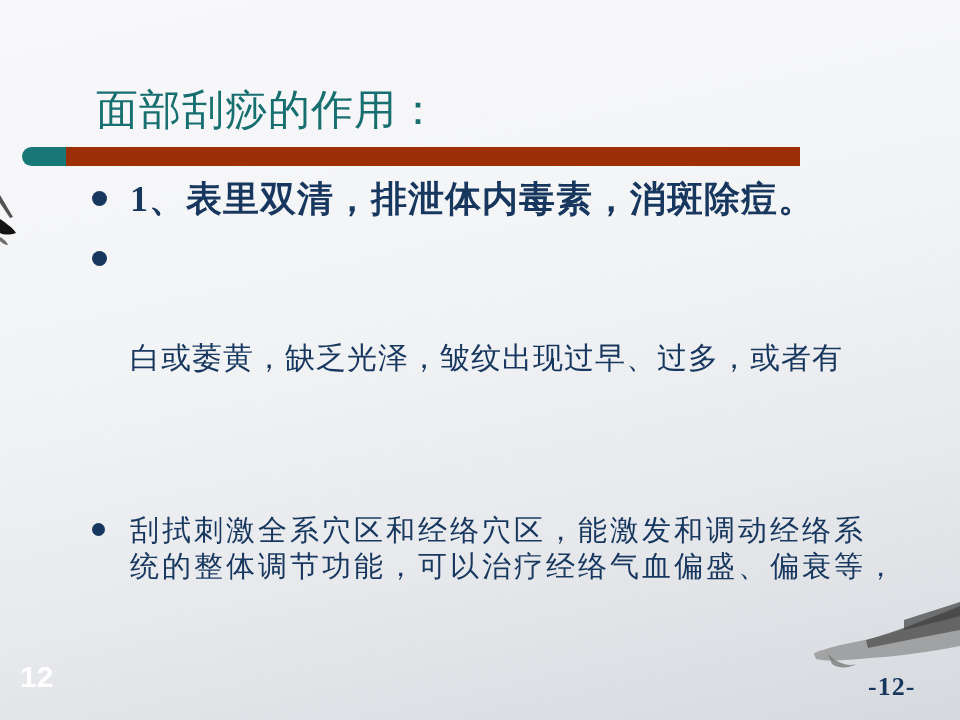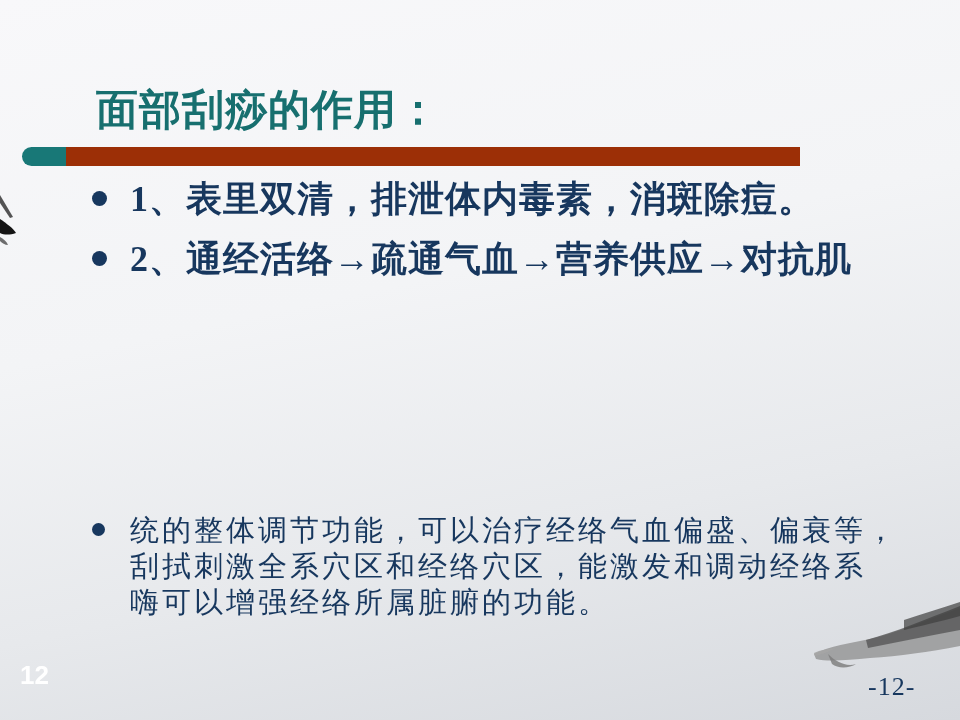--- a/index.html
+++ b/index.html
@@ -7,21 +7,21 @@
     width:960px;height:720px;overflow:hidden;
     font-family:"Liberation Serif","DejaVu Serif",serif;
   }
   .slide{
     position:relative;width:960px;height:720px;overflow:hidden;
     background:linear-gradient(168deg,#f8f8fa 0%,#f3f4f6 40%,#e7e9ec 70%,#d6d9de 100%);
   }
   
   .title{
     position:absolute;left:96px;top:82px;margin:0;
-    font-size:42px;font-weight:700;letter-spacing:1px;
+    font-size:42px;font-weight:400;letter-spacing:1px;
     color:#176f6f;white-space:nowrap;
   }
   
   .divider-teal{
     position:absolute;left:22px;top:147px;width:50px;height:19px;
     background:#187877;border-radius:10px 0 0 10px;
   }
   .divider-red{
     position:absolute;left:66px;top:147px;width:734px;height:19px;
     background:#9c2f06;
@@ -44,25 +44,25 @@
   }
   .para{position:absolute;left:130px;top:338px;}
   .para .line{
     font-size:30px;line-height:40px;letter-spacing:1px;color:#17375e;
   }
   .para .line.indent{padding-left:58px;}
   
   .page-left{
     position:absolute;left:20px;top:660px;
     font-family:"Liberation Sans","DejaVu Sans",sans-serif;
-    font-size:26px;font-weight:bold;color:#ffffff;
+    font-size:30px;font-weight:bold;color:#ffffff;
   }
   .page-right{
     position:absolute;left:868px;top:672px;
-    font-size:26px;font-weight:normal;color:#17375e;letter-spacing:1px;
+    font-size:26px;font-weight:bold;color:#17375e;letter-spacing:1px;
   }
   
   .ink-left{position:absolute;left:0;top:193px;}
   .ink-br{position:absolute;left:808px;top:590px;}
 </style>
 </head>
 <body>
 
 <div class="slide">
 
@@ -80,34 +80,33 @@
   <div class="row bold" style="top:178px">
     <span class="dot"></span>
     <div class="lines">
       <div class="line">1、表里双清，排泄体内毒素，消斑除痘。</div>
     </div>
   </div>
 
   <div class="row bold" style="top:238px">
     <span class="dot"></span>
     <div class="lines">
-      <div class="line">2、通经活络→疏通气血→营养供应→对抗肌</div>
     </div>
   </div>
 
   <div class="para">
+    <div class="line">白或萎黄，缺乏光泽，皱纹出现过早、过多，或者有</div>
   </div>
 
 
   <div class="row small" style="top:512px">
     <span class="dot"></span>
     <div class="lines">
+      <div class="line">刮拭刺激全系穴区和经络穴区，能激发和调动经络系</div>
       <div class="line">统的整体调节功能，可以治疗经络气血偏盛、偏衰等，</div>
-      <div class="line">刮拭刺激全系穴区和经络穴区，能激发和调动经络系</div>
-      <div class="line">嗨可以增强经络所属脏腑的功能。</div>
     </div>
   </div>
 
   <svg class="ink-br" width="152" height="85" viewBox="0 0 152 85">
     <path d="M6,64 C22,56 42,53 62,49 C92,42 118,30 152,18 L152,56 C120,62 92,66 62,68 C40,70 20,72 8,69 Z" fill="#8e8e8e" opacity="0.75"></path>
     <path d="M58,50 C88,42 116,30 152,16 L152,40 C120,46 90,52 60,58 Z" fill="#565656" opacity="0.8"></path>
     <path d="M96,30 C114,24 134,18 152,12 L152,26 C130,32 112,36 96,40 Z" fill="#3e3e3e" opacity="0.7"></path>
     <path d="M20,64 C28,72 38,77 48,74 C42,78 30,79 24,74 Z" fill="#7a7a7a" opacity="0.8"></path>
     <path d="M6,63 C12,60 20,59 28,58 C20,62 12,65 7,66 Z" fill="#a5a5a5" opacity="0.9"></path>
   </svg>

